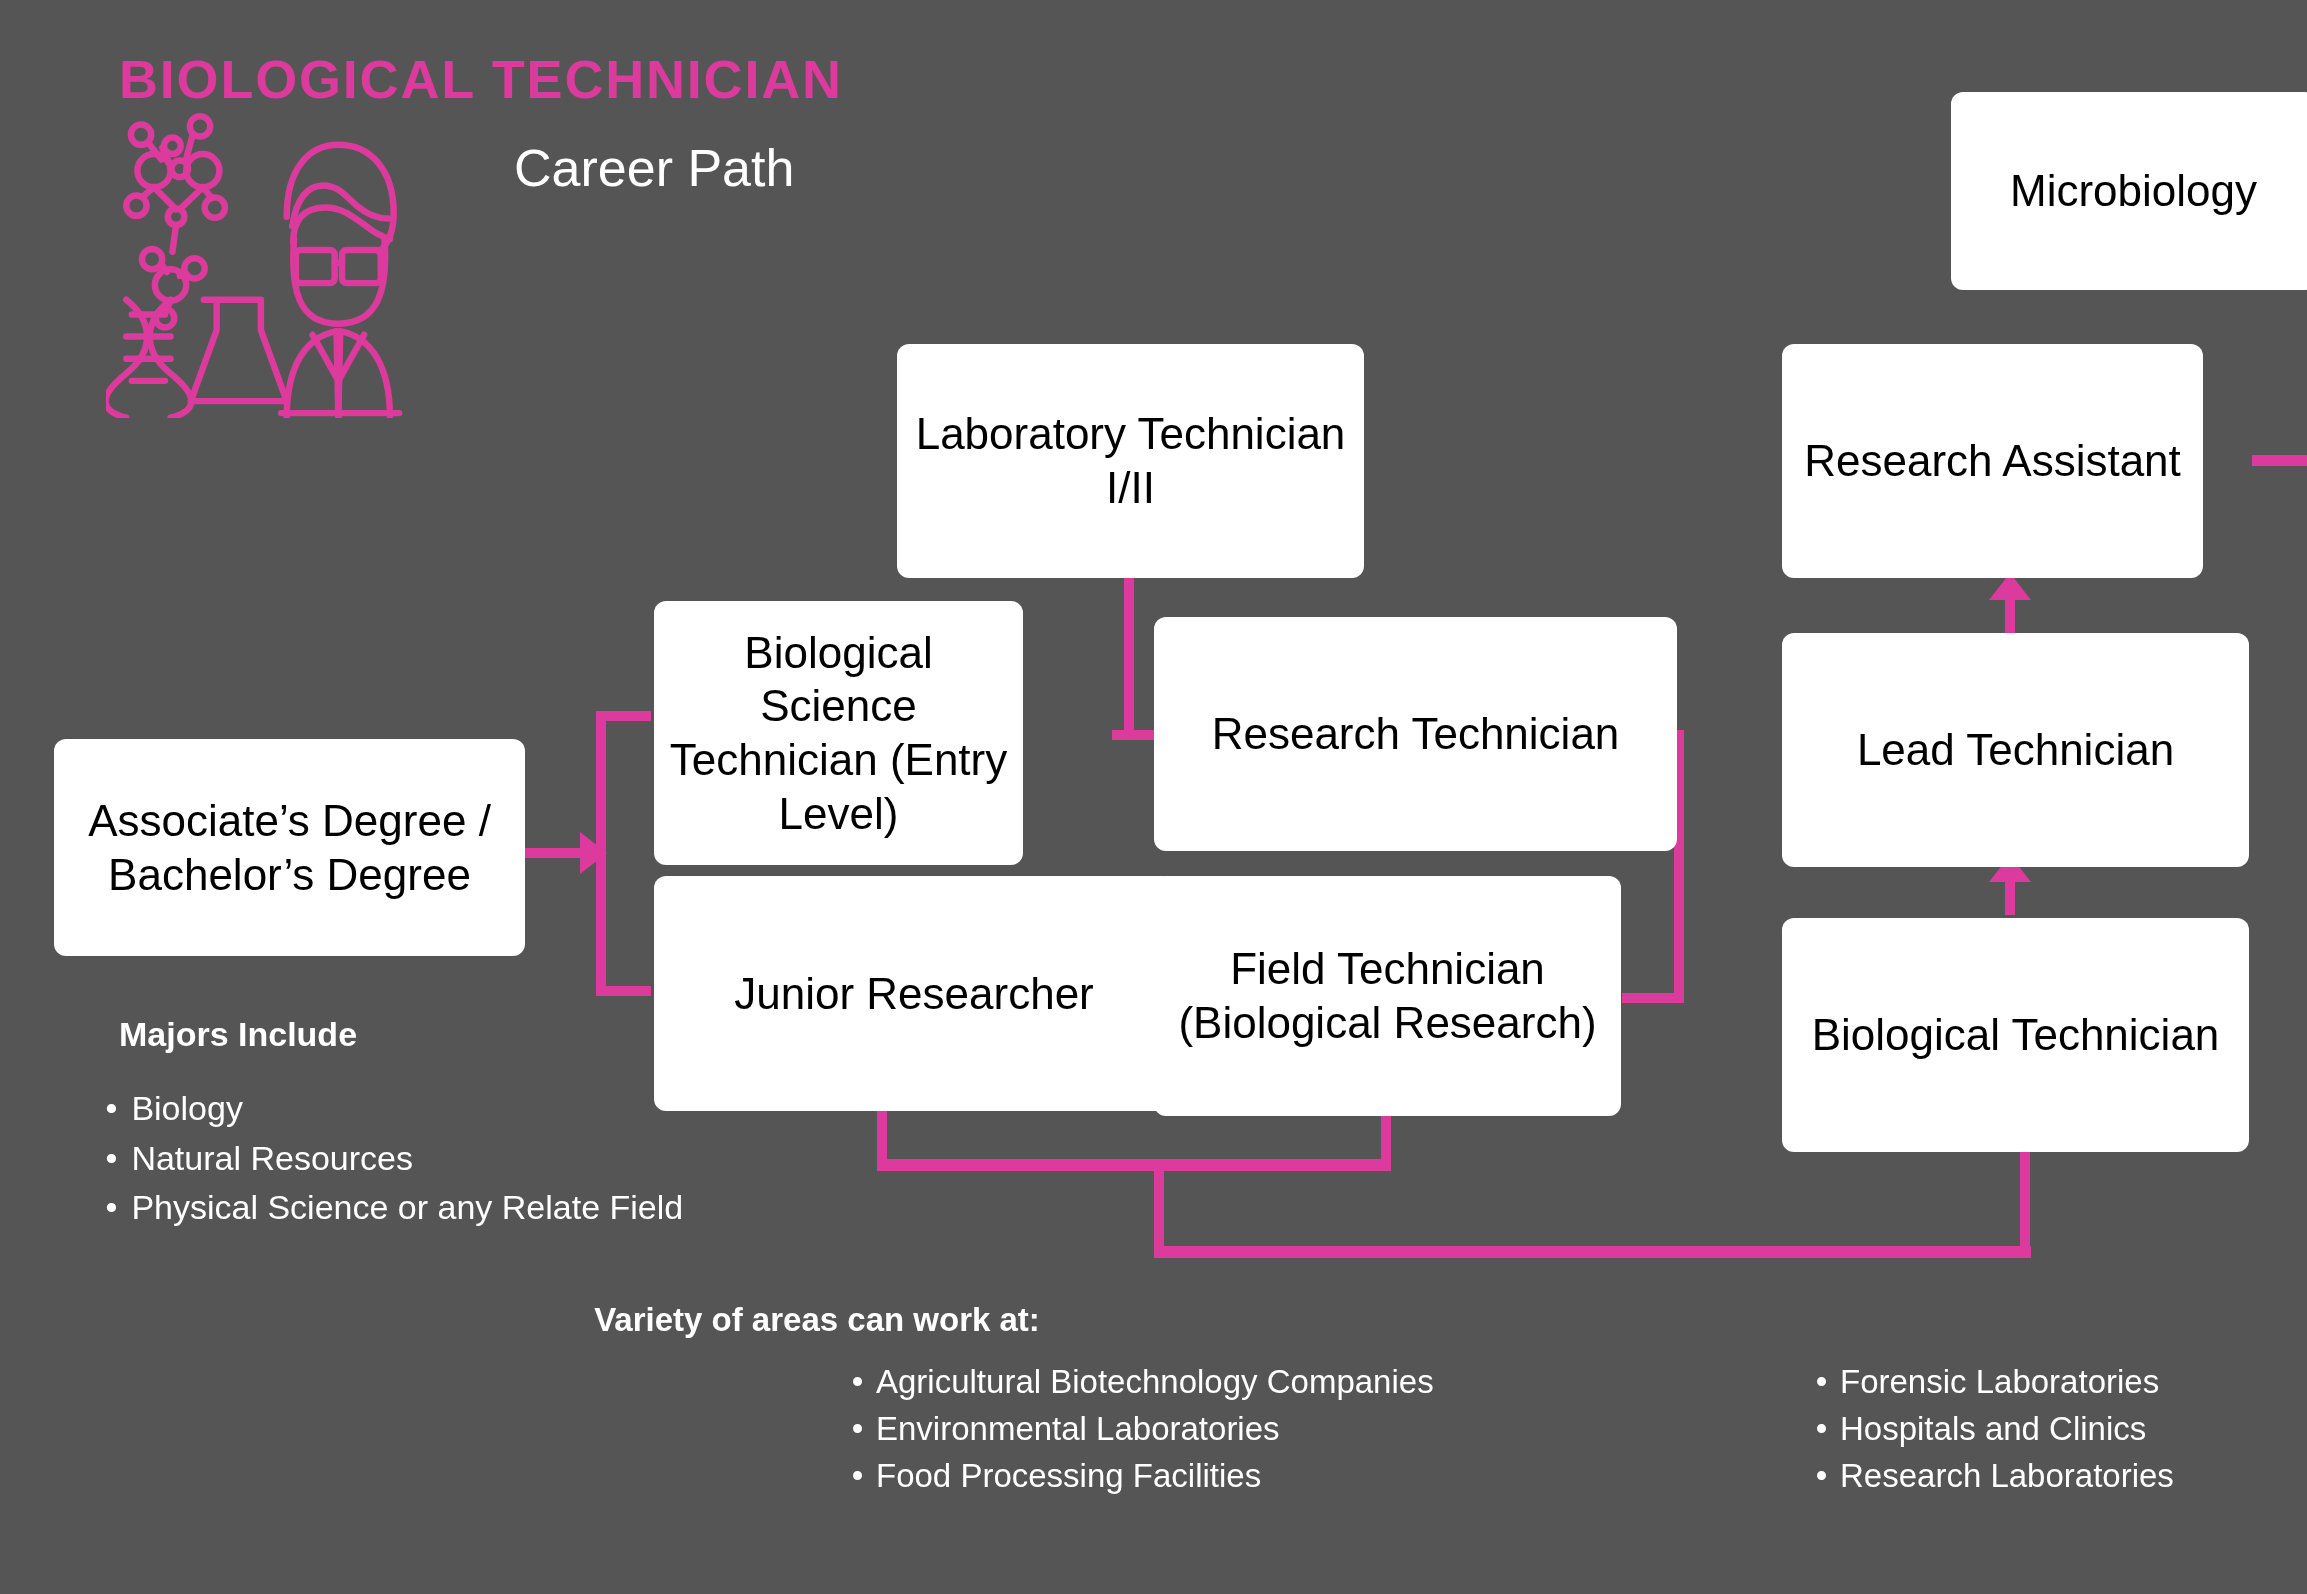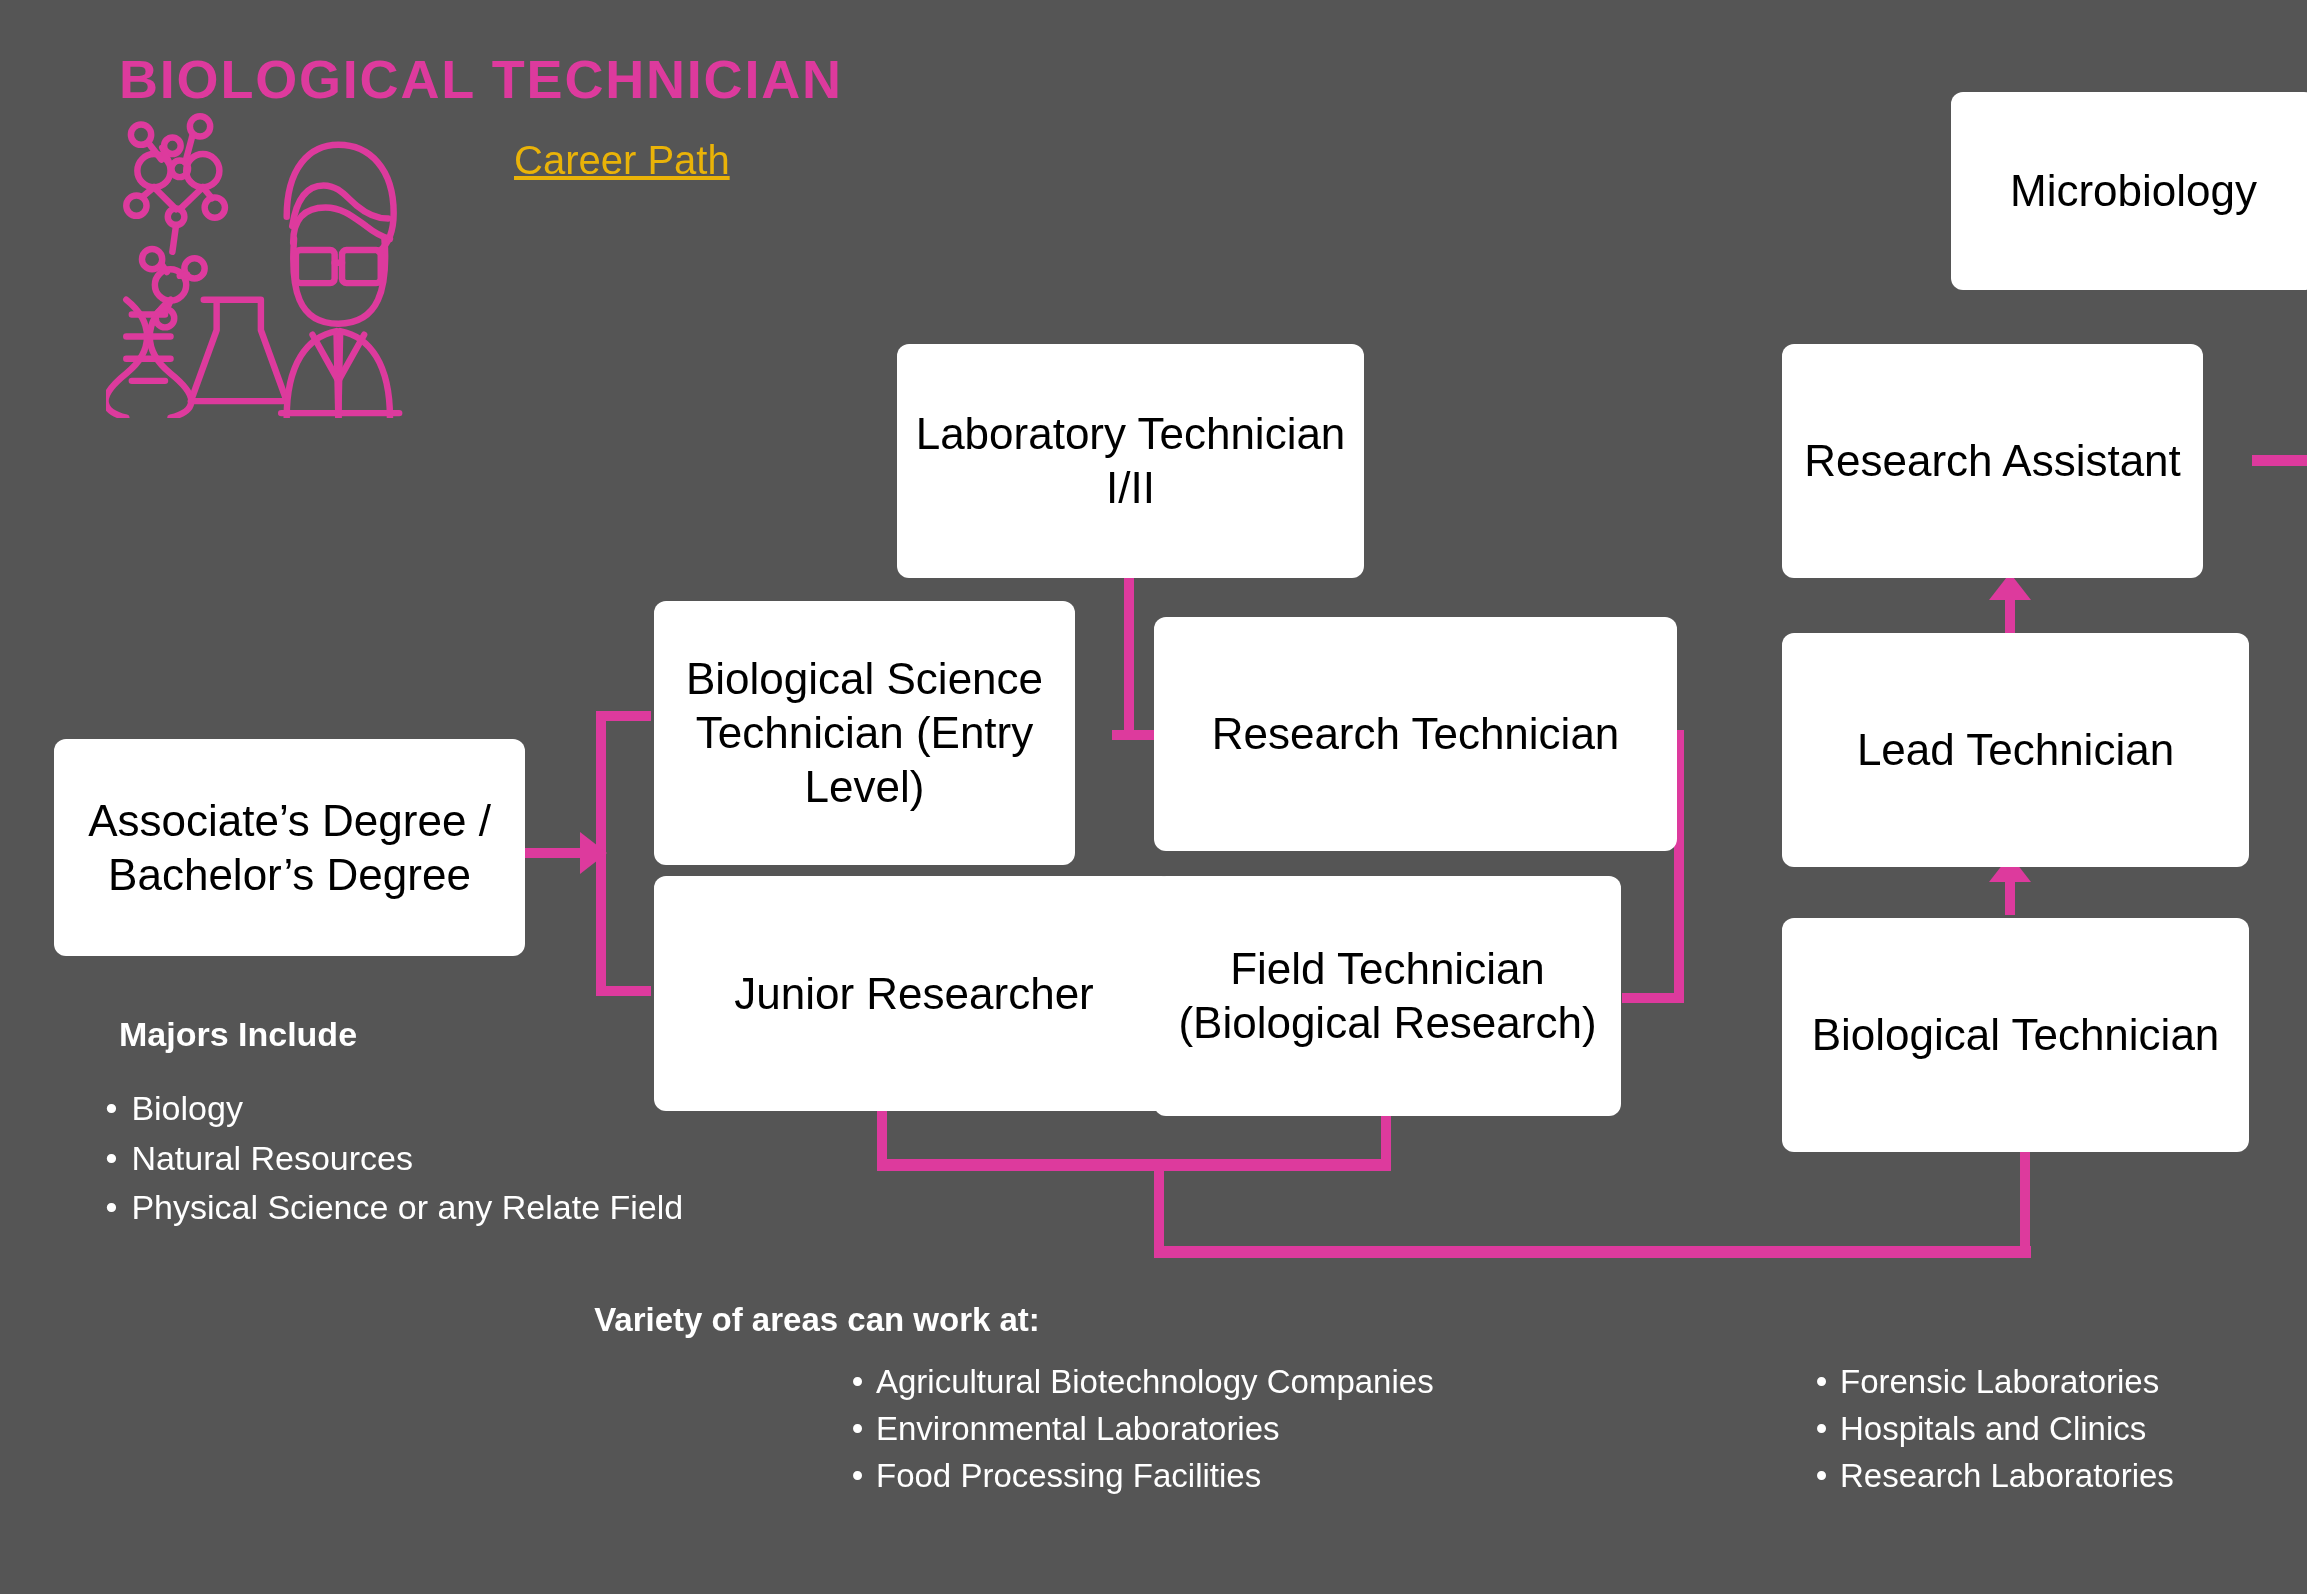--- a/index.html
+++ b/index.html
@@ -24,24 +24,23 @@
     font-size: 54px;
     font-weight: bold;
     letter-spacing: 1.8px;
     color: #DD3A9D;
     white-space: nowrap;
   }
   #header-subtitle {
     position: absolute;
     left: 514px;
     top: 138px;
-    font-size: 40px;
-    color: #eab308;
+    font-size: 52px;
+    color: #ffffff;
     white-space: nowrap;
-    text-decoration: underline;
   }
   #header-icon {
     position: absolute;
     left: 106px;
     top: 104px;
     width: 378px;
     height: 314px;
   }
 
   
@@ -229,21 +228,21 @@
 
   <div class="conn" style="left:2005px; top:877px; width:10px; height:38px;"></div>
   <div class="arrow-head arrow-up" style="left:1989px; top:855px;"></div>
 
   <div class="conn" style="left:2252px; top:455px; width:66px; height:11px;"></div>
 
   <div class="node" style="left:54px; top:739px; width:471px; height:217px;">Associate’s Degree / Bachelor’s Degree</div>
 
   <div class="node" style="left:897px; top:344px; width:467px; height:234px;">Laboratory Technician I/II</div>
 
-  <div class="node" style="left:654px; top:601px; width:421px; height:264px;">Biological Science Technician (Entry Level)</div>
+  <div class="node" style="left:654px; top:601px; width:369px; height:264px;">Biological Science Technician (Entry Level)</div>
 
   <div class="node" style="left:1154px; top:617px; width:523px; height:234px;">Research Technician</div>
 
   <div class="node" style="left:654px; top:876px; width:520px; height:235px;">Junior Researcher</div>
 
   <div class="node" style="left:1154px; top:876px; width:467px; height:240px;">Field Technician (Biological Research)</div>
 
   <div class="node" style="left:1782px; top:344px; width:421px; height:234px;">Research Assistant</div>
 
   <div class="node" style="left:1782px; top:633px; width:467px; height:234px;">Lead Technician</div>

